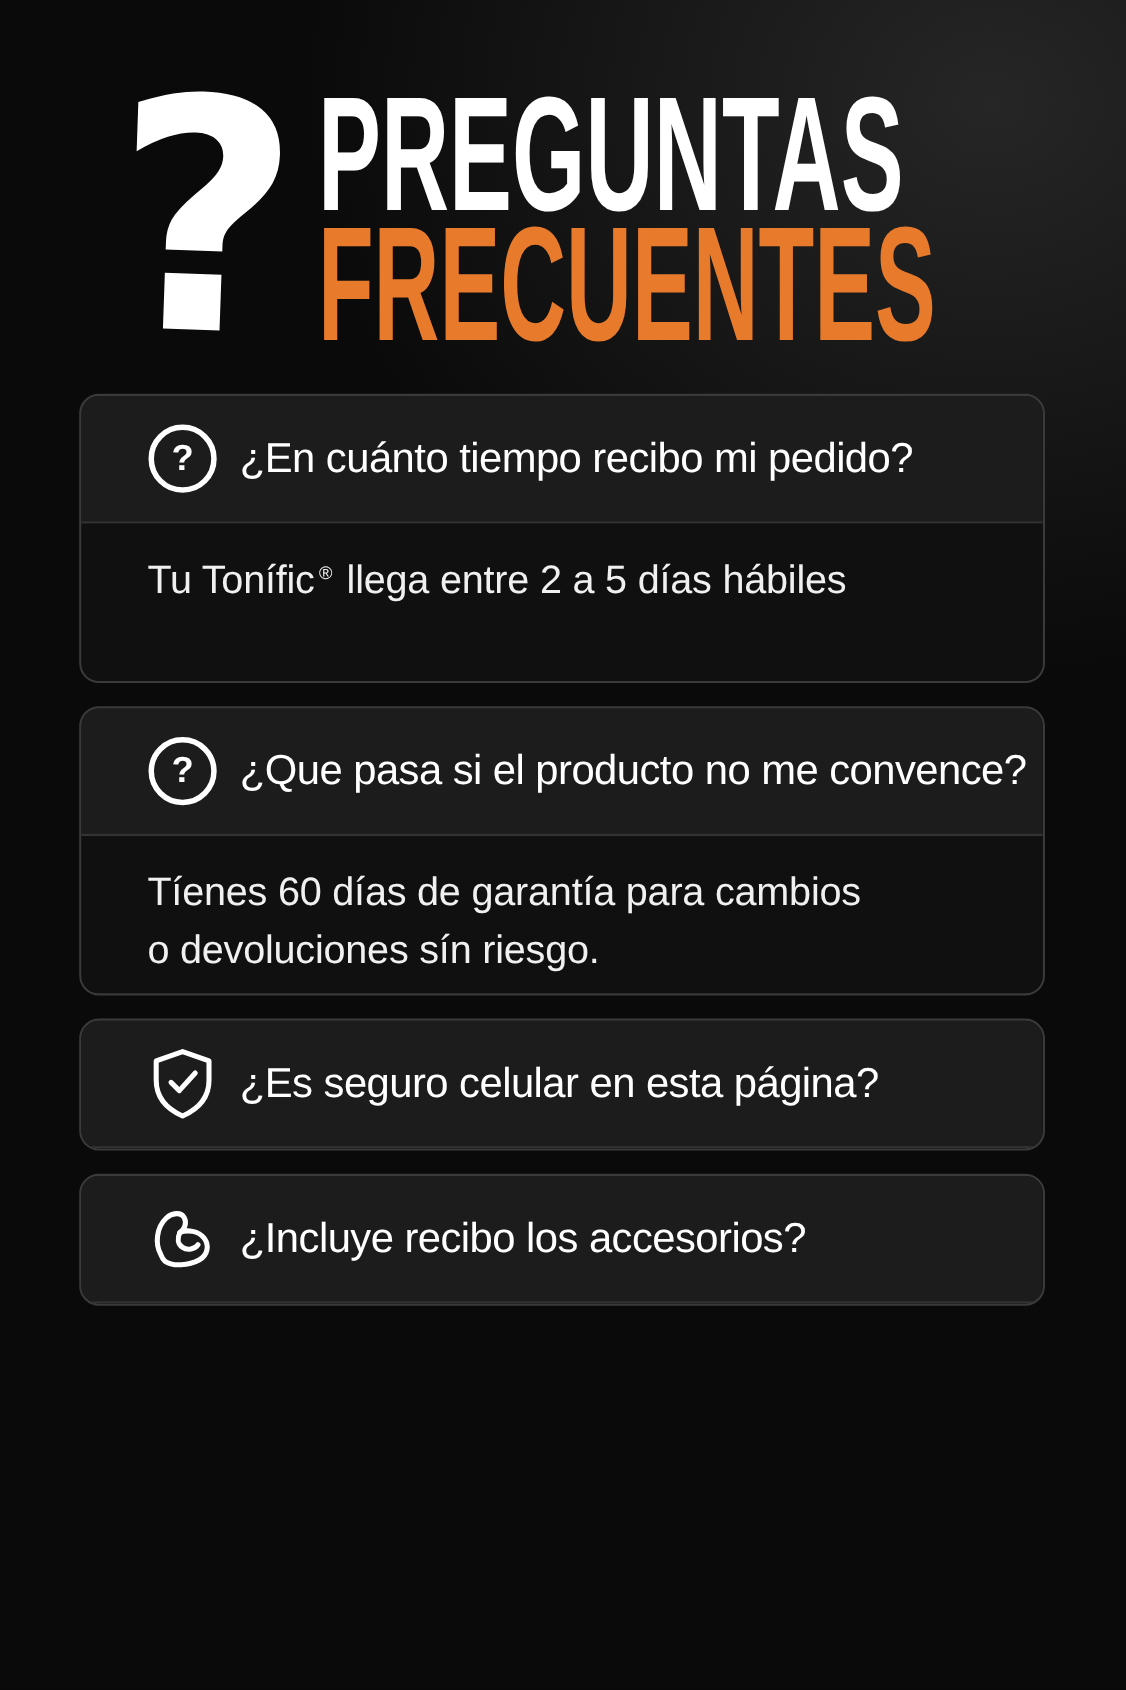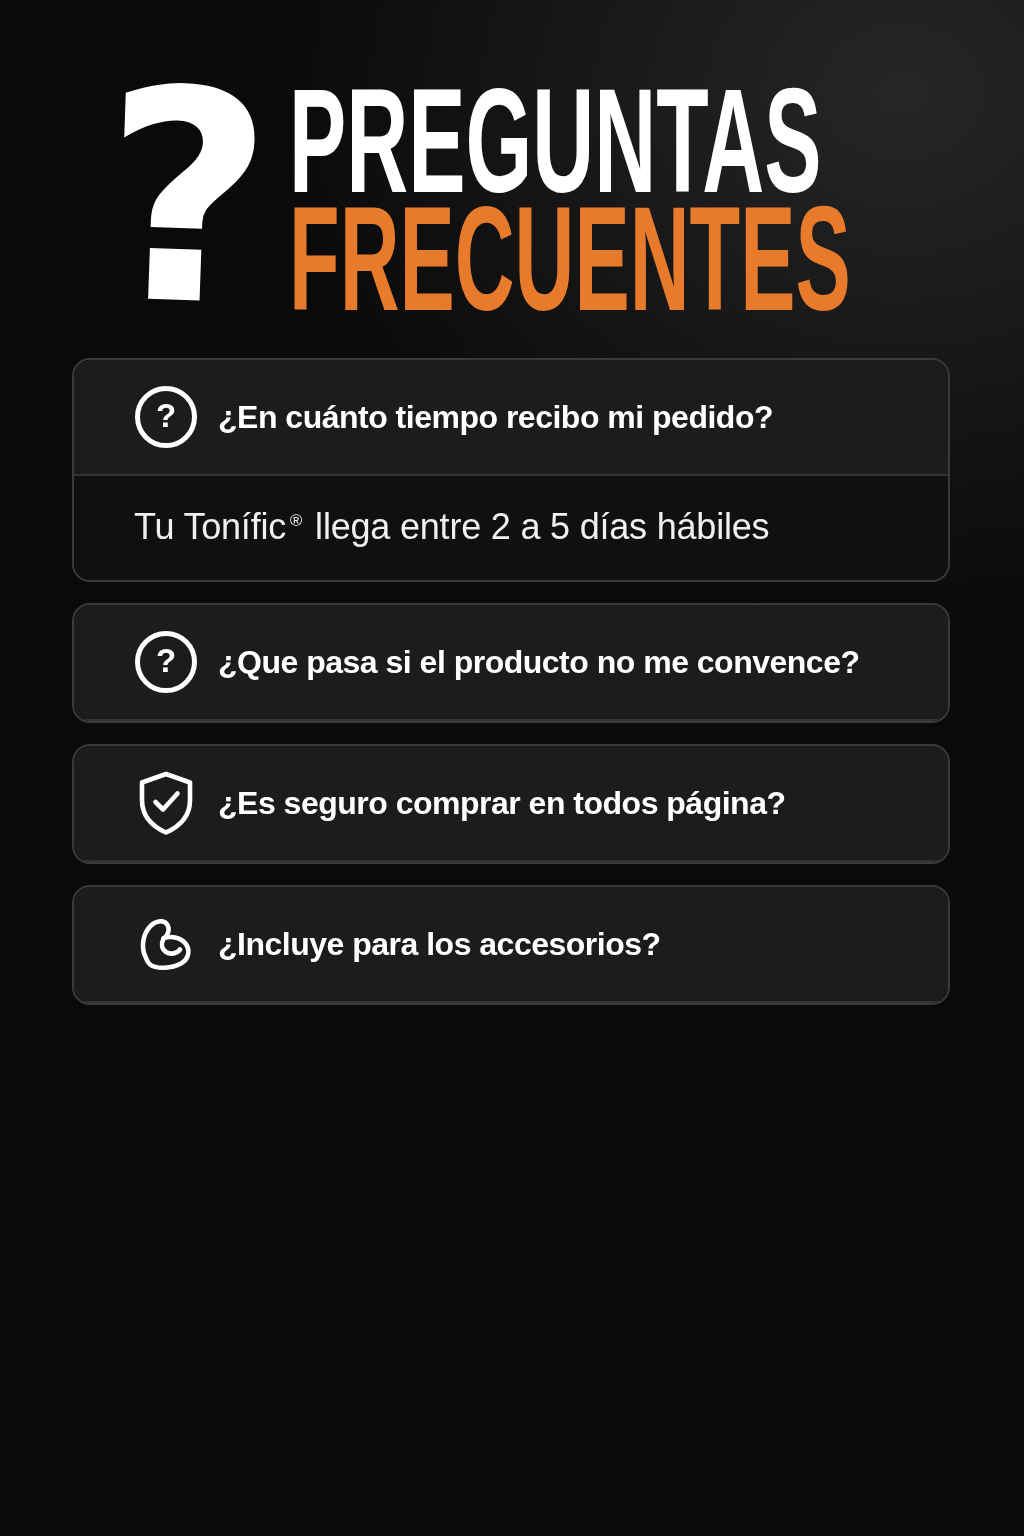--- a/index.html
+++ b/index.html
@@ -66,25 +66,25 @@
   }
   .icon-wrap { flex: 0 0 auto; width: 68px; display: flex; align-items: center; justify-content: center; }
   .qcircle {
     width: 62px; height: 62px;
     border: 5px solid var(--text-white); border-radius: 50%;
     display: flex; align-items: center; justify-content: center;
     font-size: 33px; font-weight: 700; color: var(--text-white);
     padding-bottom: 3px;
   }
   .question {
-    font-size: 32px; font-weight: 700; letter-spacing: -0.5px;
+    font-size: 38px; font-weight: 400; letter-spacing: -0.5px;
     color: var(--text-white); white-space: nowrap;
   }
   .card-body {
-    height: 104px;
+    height: 143px;
     padding: 25px 16px 0 60px;
     background: var(--card-body-bg);
   }
   .answer {
     font-size: 36px; font-weight: 400; color: var(--text-body);
     line-height: 1.45; white-space: nowrap; letter-spacing: -0.2px;
   }
   .answer sup.reg-mark {
     font-size: 0.46em; vertical-align: super;
     margin: 0 3px 0 4px; letter-spacing: 0;
@@ -121,39 +121,42 @@
     </div>
   </div>
 
   <div class="card">
     <div class="card-header">
       <span class="icon-wrap">
         <span class="qcircle">?</span>
       </span>
       <span class="question">¿Que pasa si el producto no me convence?</span>
     </div>
+    <div class="card-body">
+      <p class="answer">Tíenes 60 días de garantía para cambios<br>o devoluciones sín riesgo.</p>
+    </div>
   </div>
 
   <div class="card">
     <div class="card-header">
       <span class="icon-wrap">
         <svg width="60" height="66" viewBox="0 0 60 66" aria-hidden="true">
           <path class="stroke" d="M30 4 L54 12.5 V30 C54 46.5 43.5 56.5 30 62.5 C16.5 56.5 6 46.5 6 30 V12.5 Z"></path>
           <path class="stroke" d="M19.5 32 L27 39.5 L41.5 23.5"></path>
         </svg>
       </span>
-      <span class="question">¿Es seguro comprar en todos página?</span>
+      <span class="question">¿Es seguro celular en esta página?</span>
     </div>
   </div>
 
   <div class="card">
     <div class="card-header">
       <span class="icon-wrap">
         <svg width="64" height="62" viewBox="0 0 64 62" aria-hidden="true">
           <path class="stroke" d="M12 45 C7 36 8 21 17 12.5 C22.5 7.5 30.5 6.5 33.5 12 C36 16.5 34 22.5 29.5 25.5 C36 22.5 46.5 24 51.5 30.5 C56.5 37 55 46 47 50.5 C38 55.5 22.5 56.5 16 51.5 C13.5 49.5 12.8 47 12 45 Z"></path>
           <path class="stroke" d="M29.5 25.5 C27 30.5 27.5 36 32 39 C36.5 42 43 40.5 46 36.5"></path>
         </svg>
       </span>
-      <span class="question">¿Incluye para los accesorios?</span>
+      <span class="question">¿Incluye recibo los accesorios?</span>
     </div>
   </div>
 
 </div>
 
 </body></html>

